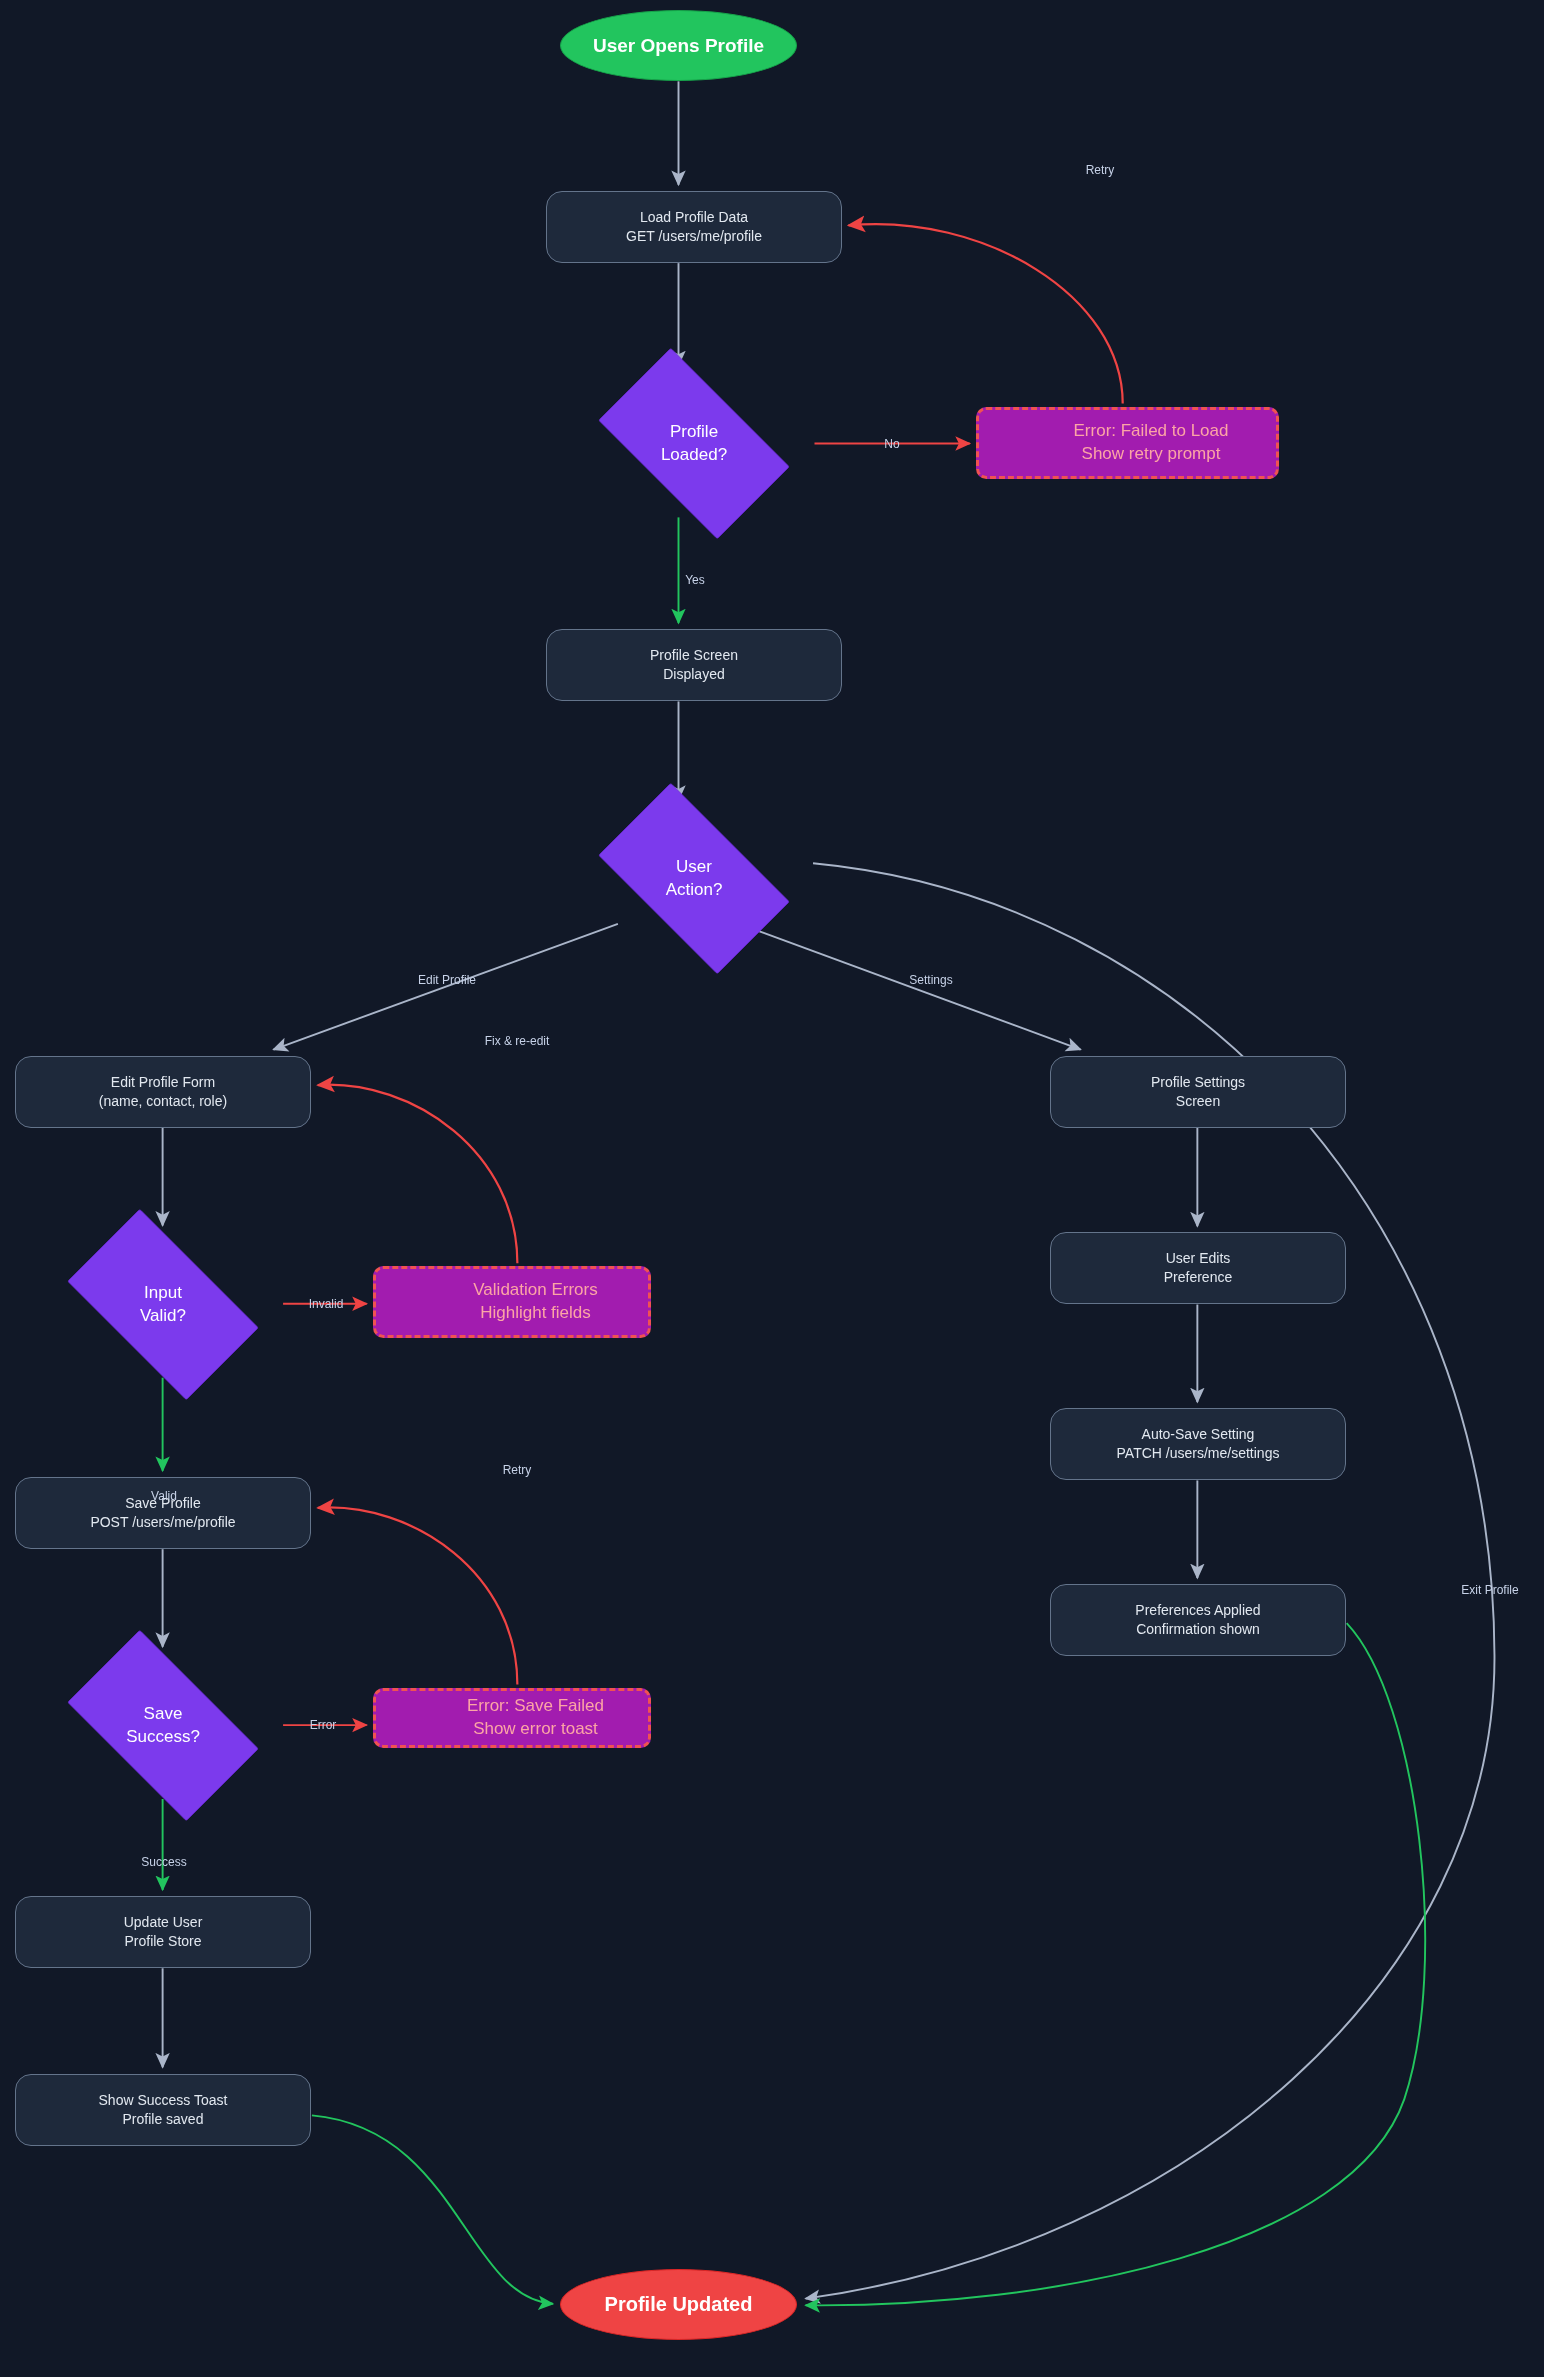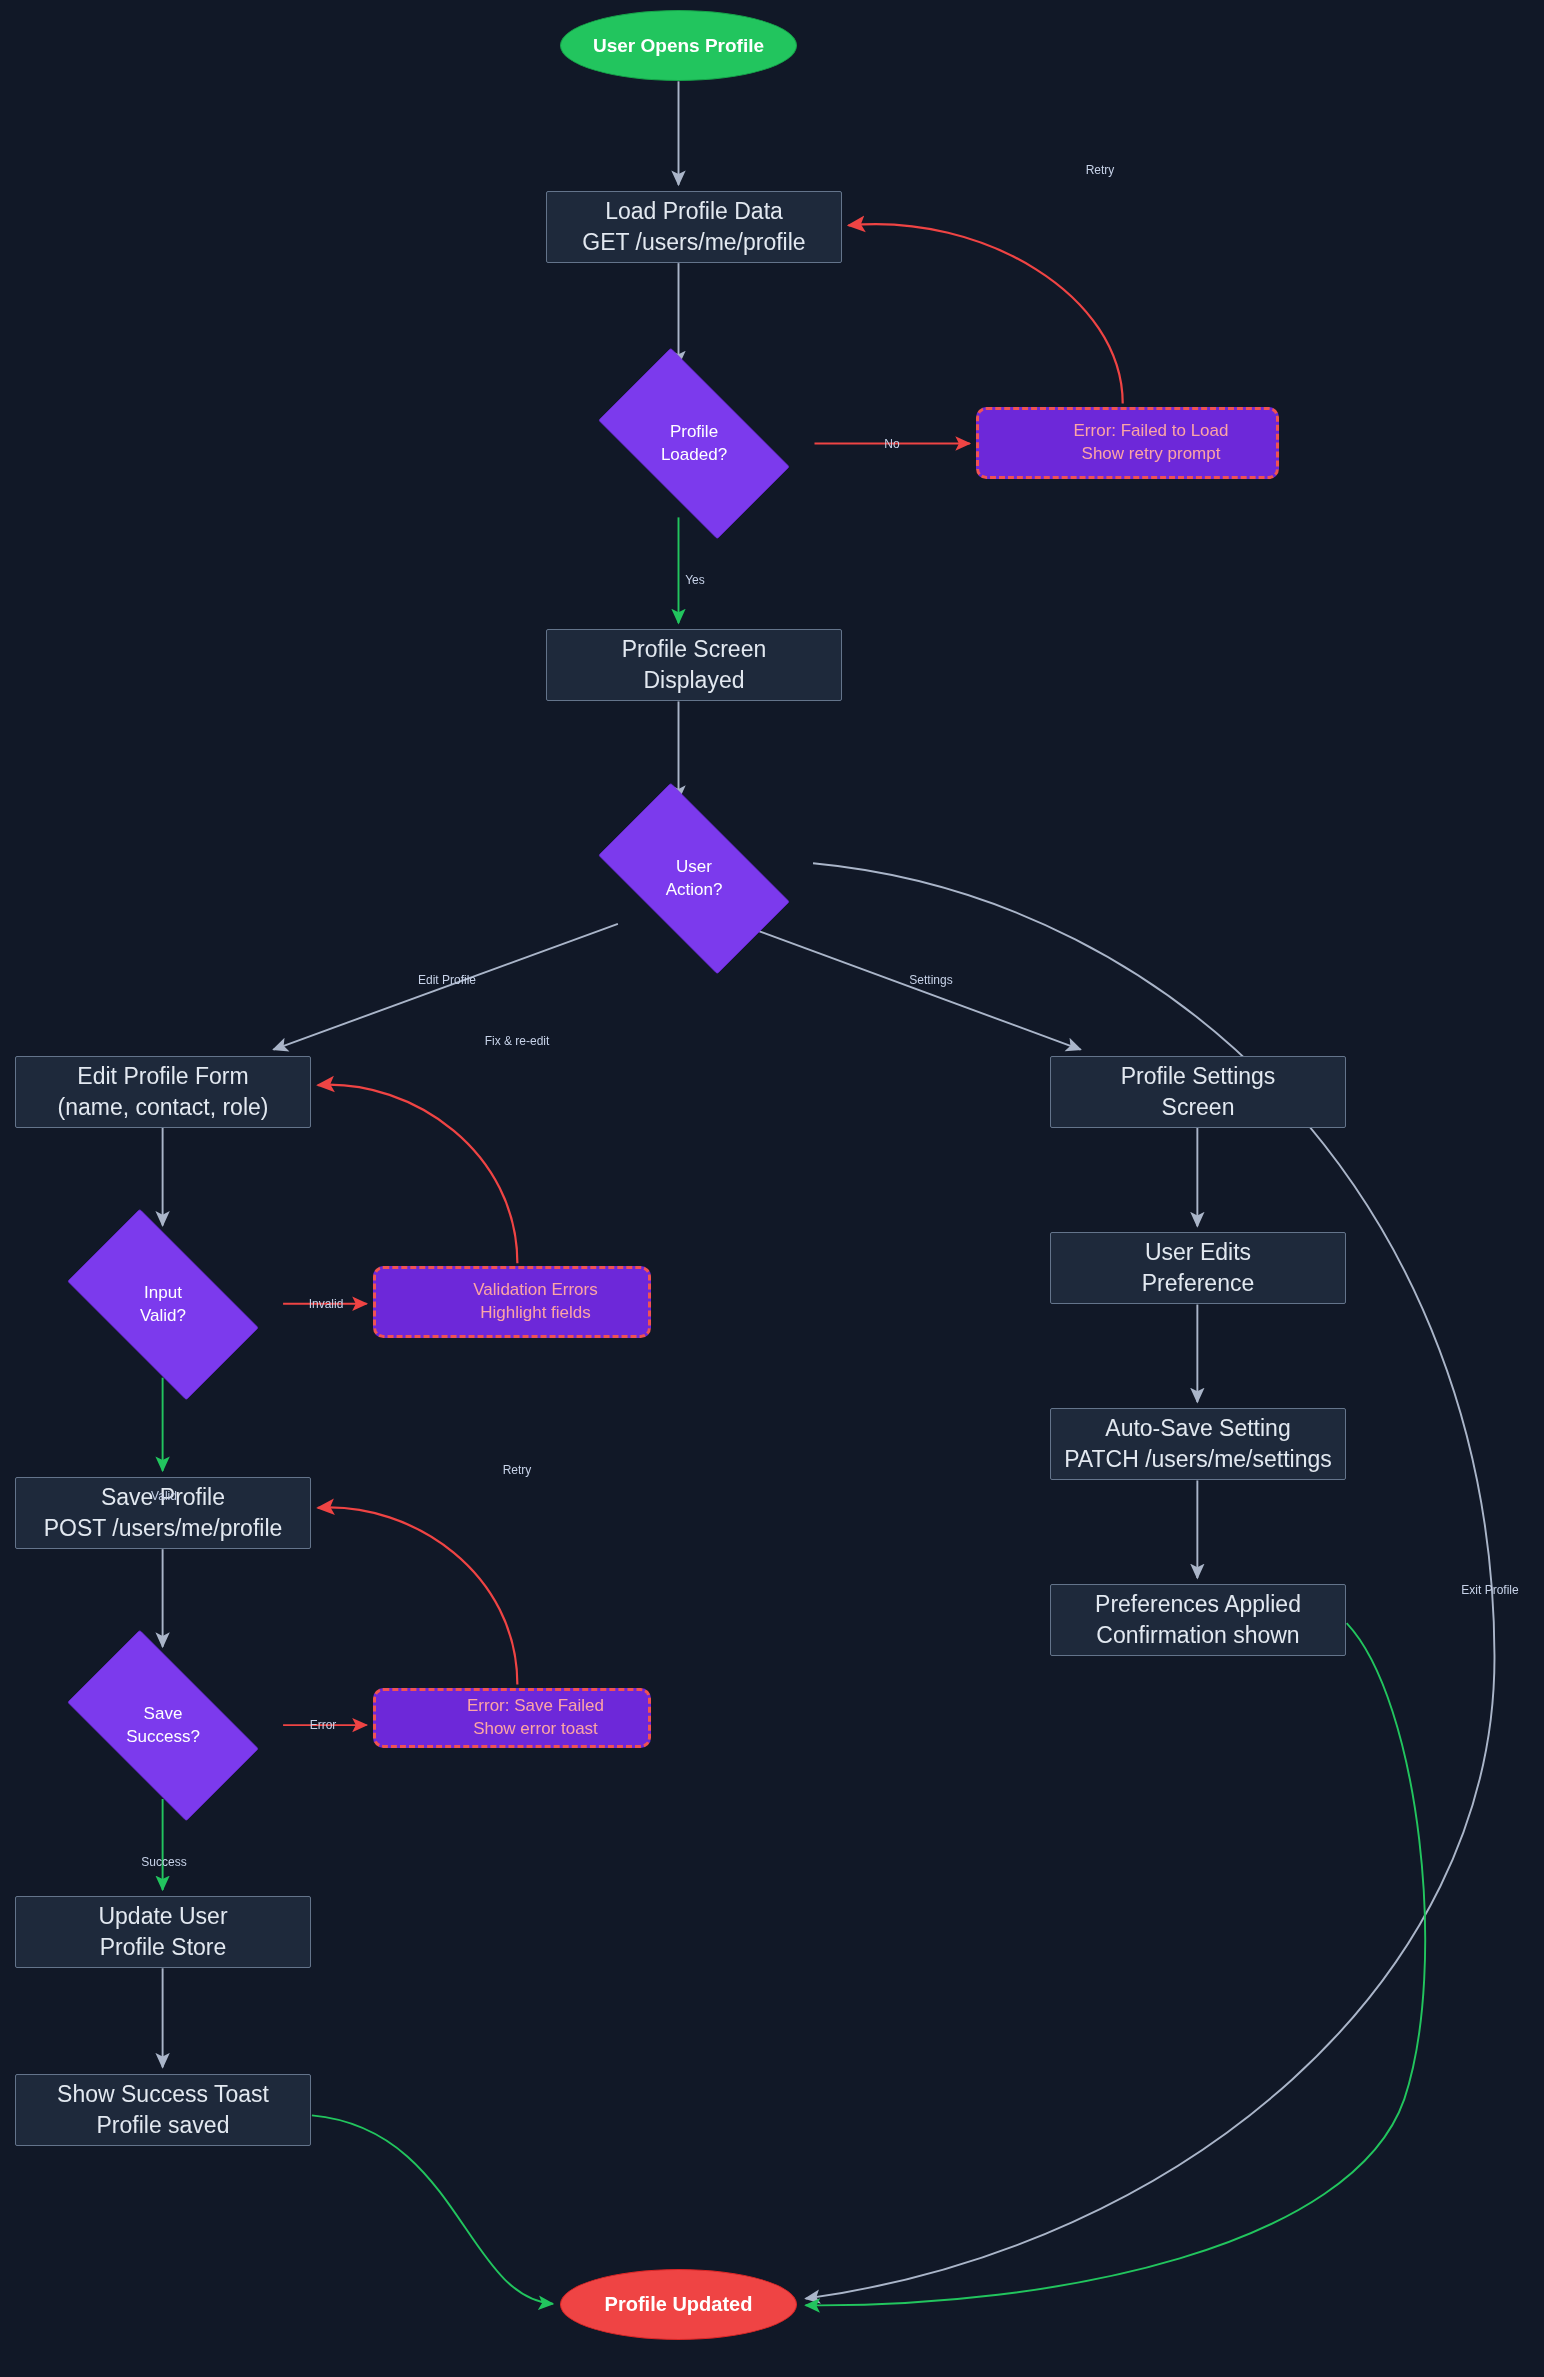--- a/index.html
+++ b/index.html
@@ -48,27 +48,27 @@
     border: 1.5px solid #dc2626;
     border-radius: 50%;
     color: #ffffff;
     font-weight: bold;
     font-size: 20px;
   }
   
   .node.process {
     background: #1e293b;
     border: 1.3px solid #64748b;
-    border-radius: 2px;
+    border-radius: 16px;
     color: #e2e8f0;
-    font-size: 23px;
+    font-size: 14px;
   }
   
   .node.error {
-    background: #6d28d9;
+    background: #a21caf;
     border: 3px dashed #f05252;
     border-radius: 10.3px;
     color: #fca5a5;
     font-size: 17px;
     padding-left: 47px;
   }
   
   .node.decision {
     background: transparent;
     color: #ffffff;

